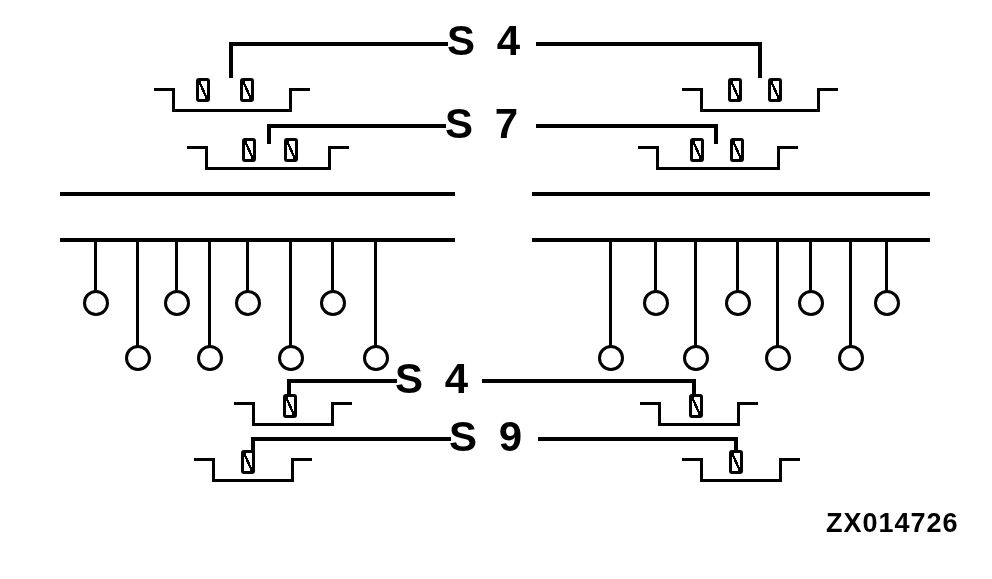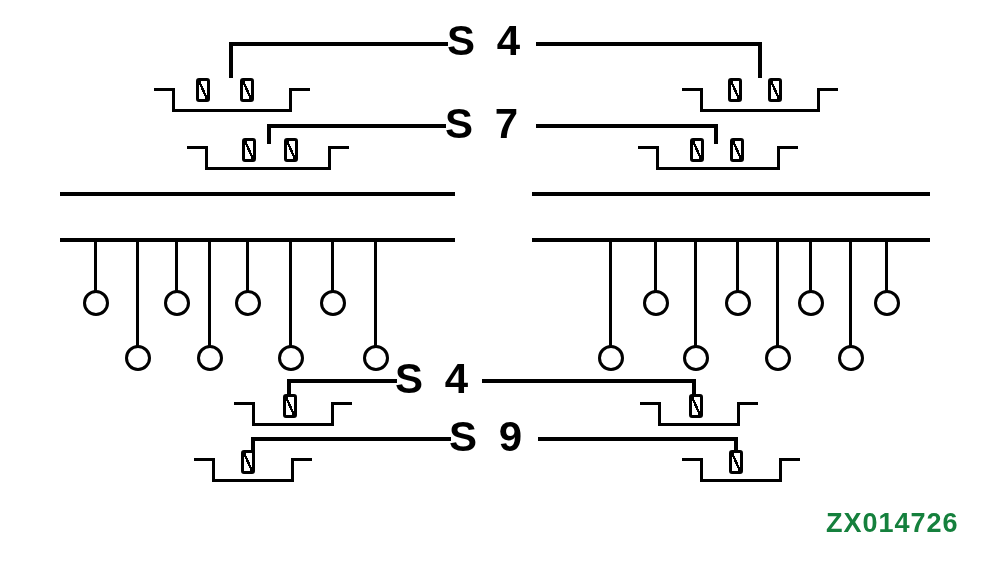--- a/index.html
+++ b/index.html
@@ -19,21 +19,21 @@
     line-height: 1;
     letter-spacing: 5px;
     color: #000;
     white-space: nowrap;
   }
   .code-label {
     position: absolute;
     font-weight: bold;
     font-size: 27px;
     line-height: 1;
-    color: #15803d;
+    color: #000000;
     letter-spacing: 1px;
   }
   .bracket {
     position: absolute;
     box-sizing: border-box;
     border-left: 3px solid #000;
     border-right: 3px solid #000;
     border-bottom: 3px solid #000;
   }
   .bracket::before, .bracket::after {

